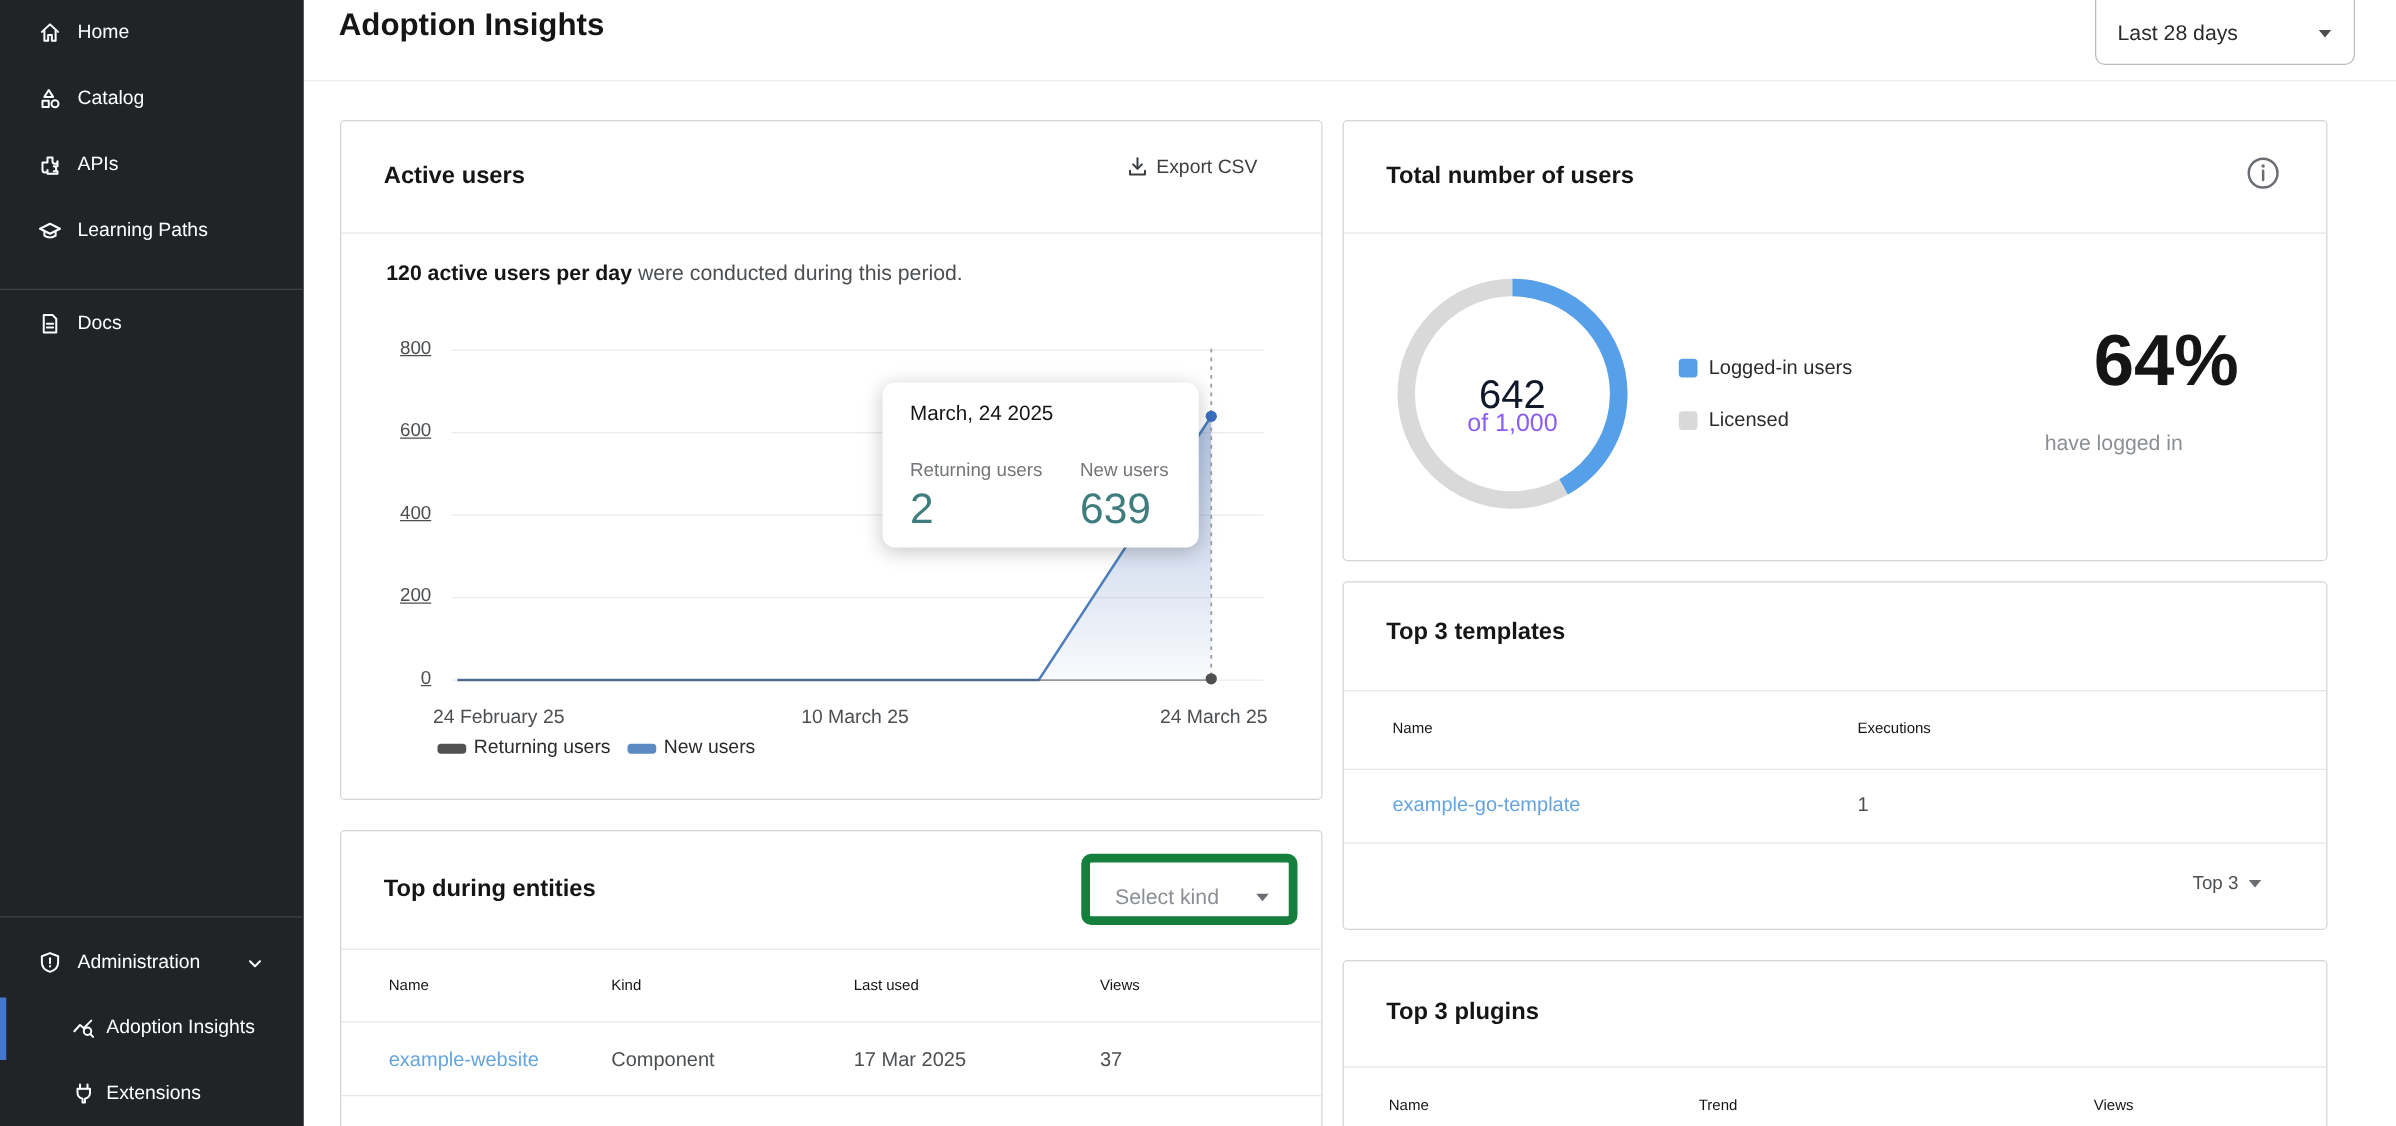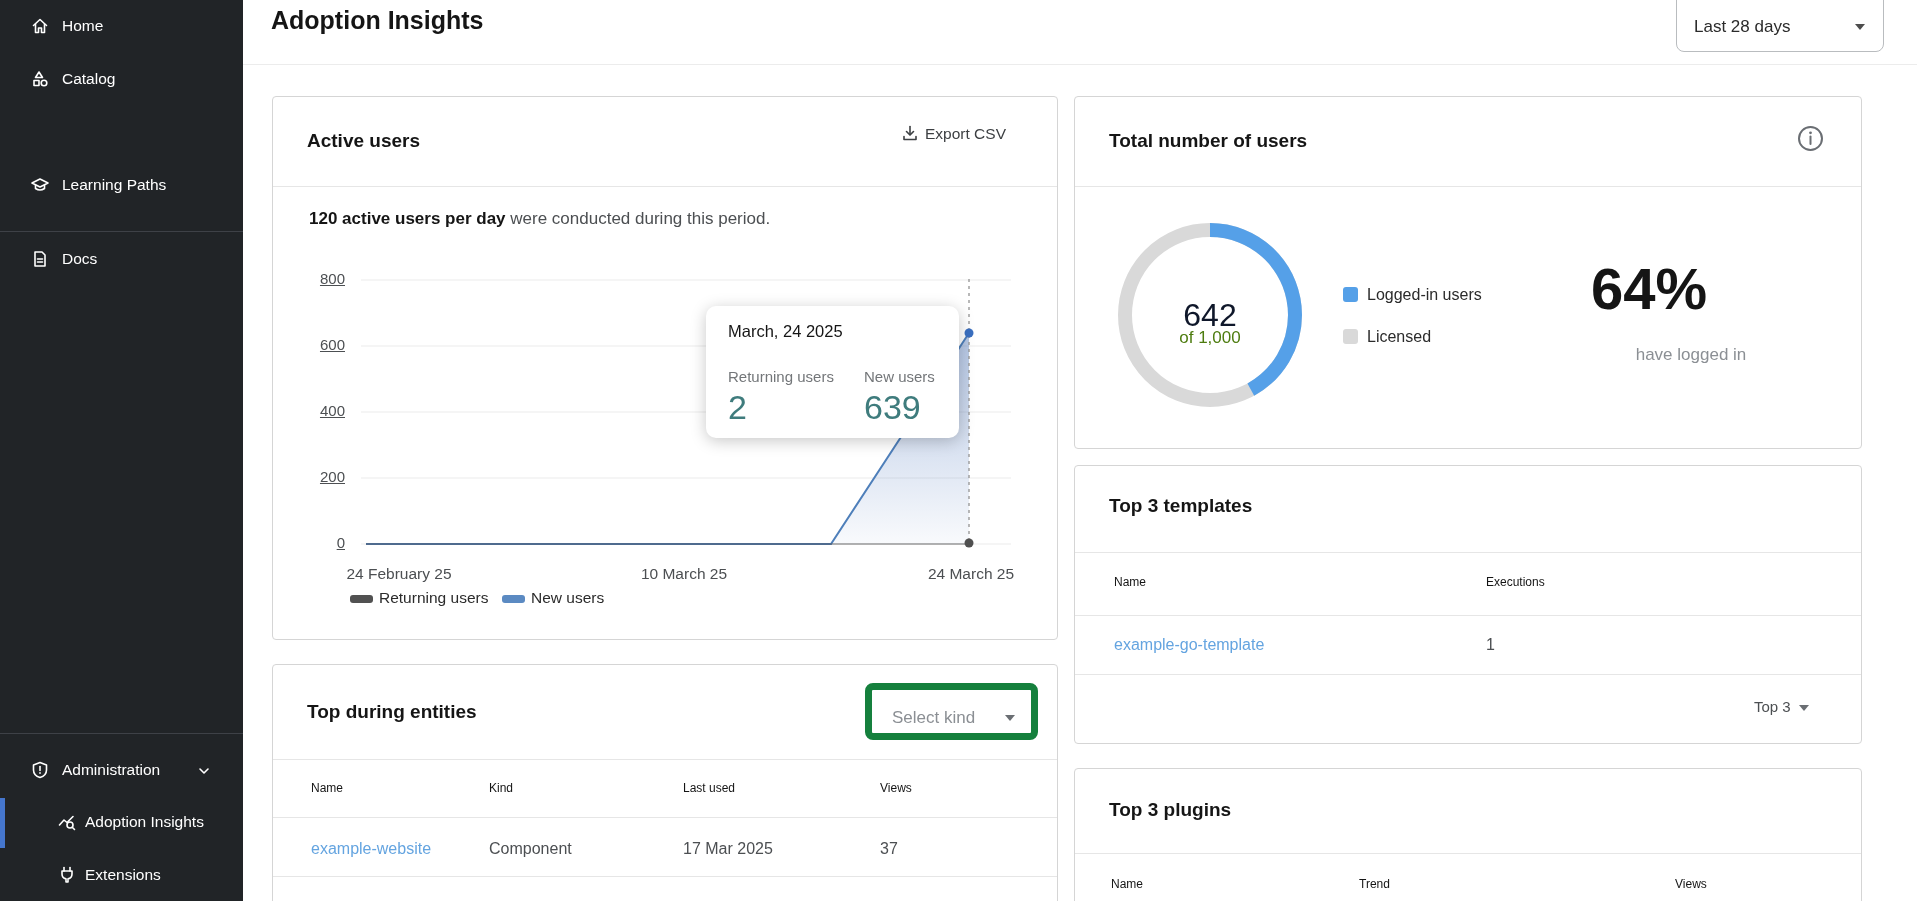--- a/index.html
+++ b/index.html
@@ -53,24 +53,24 @@
   .tooltip { position:absolute; left:433px; top:209px; width:253px; height:132px; background:#fff; border-radius:10px;
     box-shadow:0 3px 16px rgba(0,0,0,0.22); z-index:5; }
   .tt-date { position:absolute; left:22px; top:16px; font-size:16.5px; color:#151515; }
   .tt-lab { position:absolute; top:62px; font-size:15px; color:#737679; }
   .tt-val { position:absolute; top:82px; font-size:34px; color:#3f7c7d; }
 
   
   .info-ic { position:absolute; left:722px; top:28px; width:27px; height:27px; cursor:pointer; }
   .donut-box { position:absolute; left:40px; top:123px; width:190px; height:190px; }
   .donut-val { position:absolute; left:75px; top:200px; width:120px; text-align:center; font-size:32px; color:#0f172a; }
-  .donut-sub { position:absolute; left:75px; top:231px; width:120px; text-align:center; font-size:17px; color:#4d7c0f; }
+  .donut-sub { position:absolute; left:75px; top:231px; width:120px; text-align:center; font-size:20px; color:#8b5cf6; }
   .dleg-sq { position:absolute; left:268px; width:15px; height:15px; border-radius:3px; }
   .dleg-t { position:absolute; left:292px; font-size:16px; color:#2b2b2b; }
-  .big-pct { position:absolute; left:516px; top:158px; width:200px; text-align:left; font-size:58px; font-weight:700; color:#151515; }
+  .big-pct { position:absolute; left:516px; top:158px; width:200px; text-align:right; font-size:58px; font-weight:700; color:#151515; }
   .pct-cap { position:absolute; left:516px; top:248px; width:200px; text-align:center; font-size:17px; color:#8b8f94; }
 
   
   .tbl-footer { position:absolute; left:679px; top:232px; font-size:15px; color:#4c4f52; cursor:pointer; }
   .tbl-footer .caret { display:inline-block; margin-left:8px; border-top-color:#6a6e73; vertical-align:middle; }
 
   
   .kind-select { position:absolute; left:592px; top:18px; width:173px; height:57px; border:7px solid #15803d; border-radius:8px; background:#fff; cursor:pointer; }
   .kind-select .val { position:absolute; left:20px; top:18px; font-size:17px; color:#8b8f94; }
   .kind-select .caret { position:absolute; right:16px; top:25px; border-top-color:#6a6e73; }
@@ -93,20 +93,26 @@
 
   <div class="nav-item" style="top:59px">
     <svg class="ic icon-stroke" viewBox="0 0 20 20">
       <polygon points="9,3 12.5,8.5 5.5,8.5"></polygon>
         <rect x="4" y="11.5" width="5" height="5"></rect>
         <circle cx="14" cy="14" r="2.8"></circle>
     </svg>
     <span class="lbl">Catalog</span>
   </div>
 
+  <div class="nav-item" style="top:112px">
+    <svg class="ic icon-stroke" viewBox="0 0 20 20">
+      <path d="M8 4 h4 v3 a2 2 0 1 0 4 0 v0 h0 v4 h-3 a2 2 0 1 1 0 4 h3 v2 h-8 v-3 a2 2 0 1 1 -4 0 v-6 h4 z"></path>
+    </svg>
+    <span class="lbl">APIs</span>
+  </div>
 
   <div class="nav-item" style="top:165px">
     <svg class="ic icon-stroke" viewBox="0 0 20 20">
       <polygon points="10,4 18,8 10,12 2,8"></polygon>
         <path d="M5.5 10 v3.5 q4.5 3 9 0 V10"></path>
     </svg>
     <span class="lbl">Learning Paths</span>
   </div>
 
   <div class="sb-div" style="top:231px"></div>

